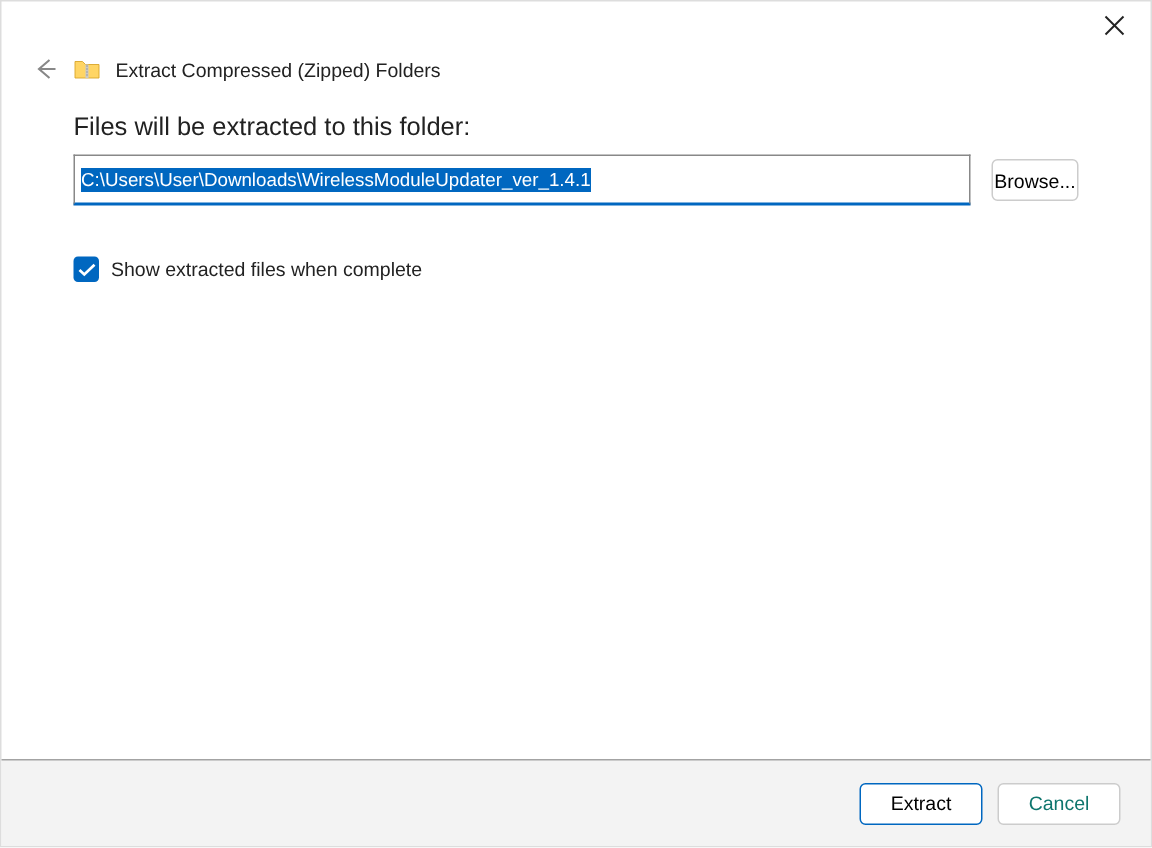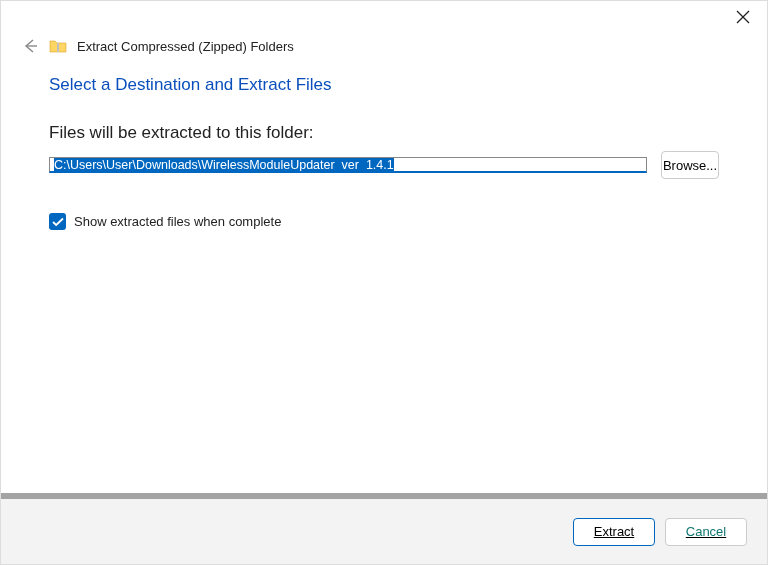--- a/index.html
+++ b/index.html
@@ -83,21 +83,21 @@
       margin-bottom: 8px;
     }
     .path-row {
       display: flex;
       gap: 14px;
       align-items: center;
       margin-bottom: 34px;
     }
     .path-input-wrap {
       flex: 1;
-      height: 16px;
+      height: 34px;
       border: 1px solid #888;
       border-bottom: 2px solid #0067c0;
       position: relative;
       display: flex;
       align-items: center;
       padding: 0 4px;
       overflow: hidden;
     }
     .path-selected {
       background: #0067c0;
@@ -133,29 +133,28 @@
     }
     .checkbox svg {
       width: 12px;
       height: 10px;
     }
     .checkbox-label {
       font-size: 13px;
       color: #222;
     }
     .footer {
-      height: 71px;
+      height: 58px;
       background: #f3f3f3;
-      border-top: 6px solid #a3a3a3;
+      border-top: 1px solid #a3a3a3;
       display: flex;
       justify-content: flex-end;
       align-items: center;
       padding: 0 20px;
       gap: 10px;
-      text-decoration: underline;
     }
     .footer-btn {
       width: 82px;
       height: 28px;
       border-radius: 4px;
       font-size: 13px;
       font-family: inherit;
       cursor: pointer;
       background: #fff;
     }
@@ -196,21 +195,20 @@
         <line x1="8.5" y1="6" x2="9.5" y2="6" stroke="#888" stroke-width="0.6"></line>
         <line x1="8.5" y1="8" x2="9.5" y2="8" stroke="#888" stroke-width="0.6"></line>
         <line x1="8.5" y1="10" x2="9.5" y2="10" stroke="#888" stroke-width="0.6"></line>
         <line x1="8.5" y1="12" x2="9.5" y2="12" stroke="#888" stroke-width="0.6"></line>
       </svg>
     </div>
     <div class="dialog-title">Extract Compressed (Zipped) Folders</div>
   </div>
 
   <div class="content">
-    <h1 class="main-heading">Select a Destination and Extract Files</h1>
 
     <div class="sub-label">Files will be extracted to this folder:</div>
 
     <div class="path-row">
       <div class="path-input-wrap">
         <span class="path-selected">C:\Users\User\Downloads\WirelessModuleUpdater_ver_1.4.1</span>
       </div>
       <button class="browse-btn">Browse...</button>
     </div>
 

